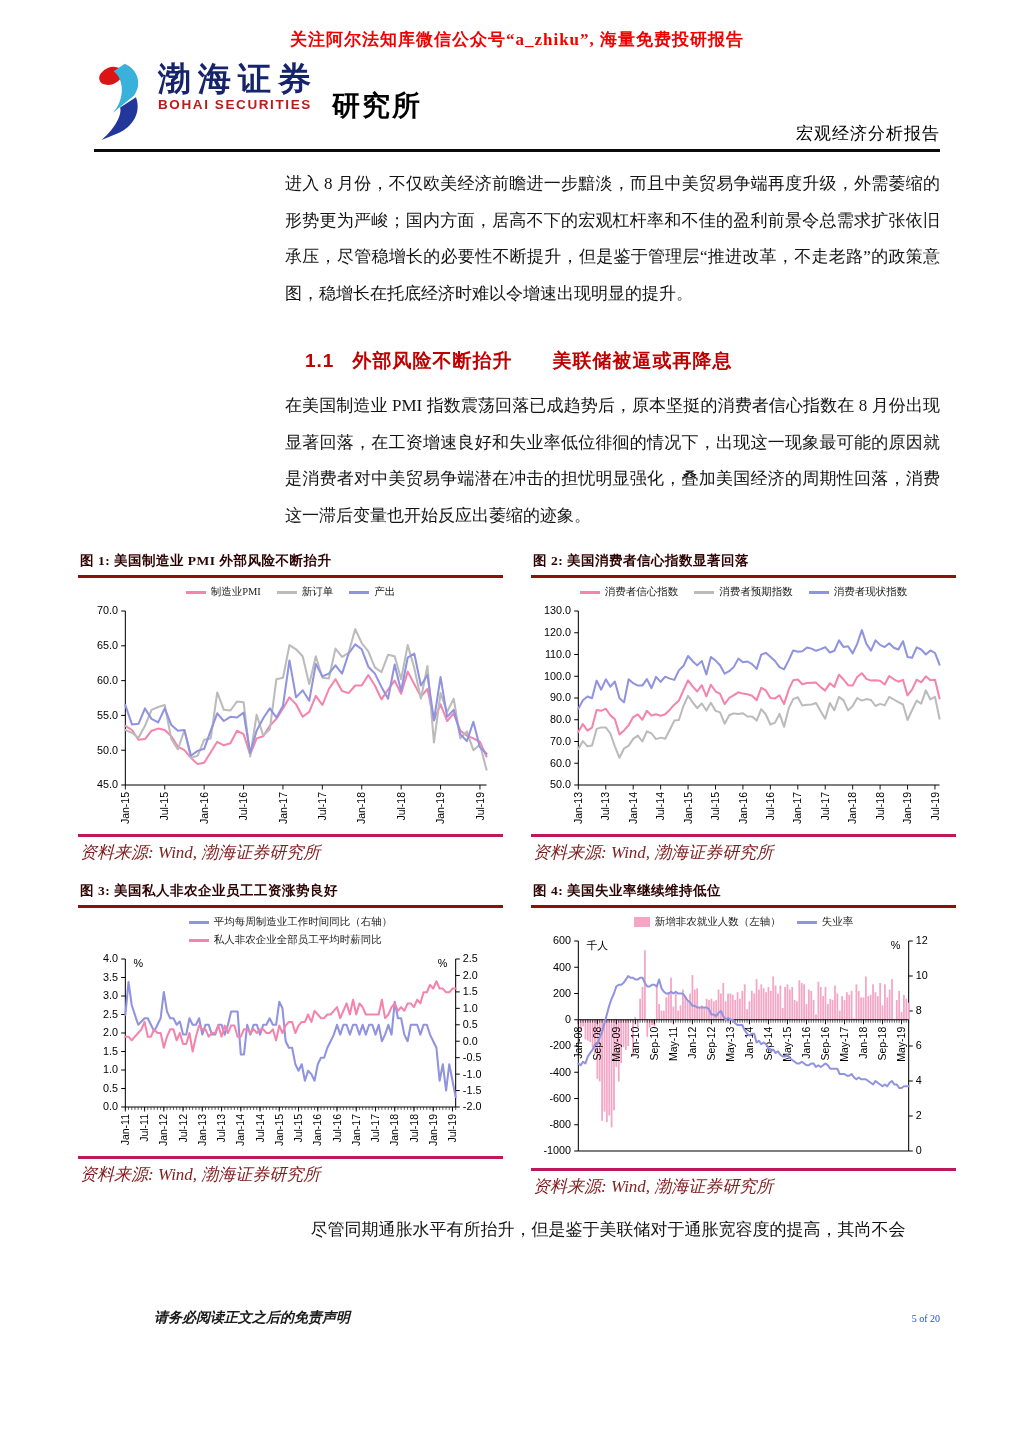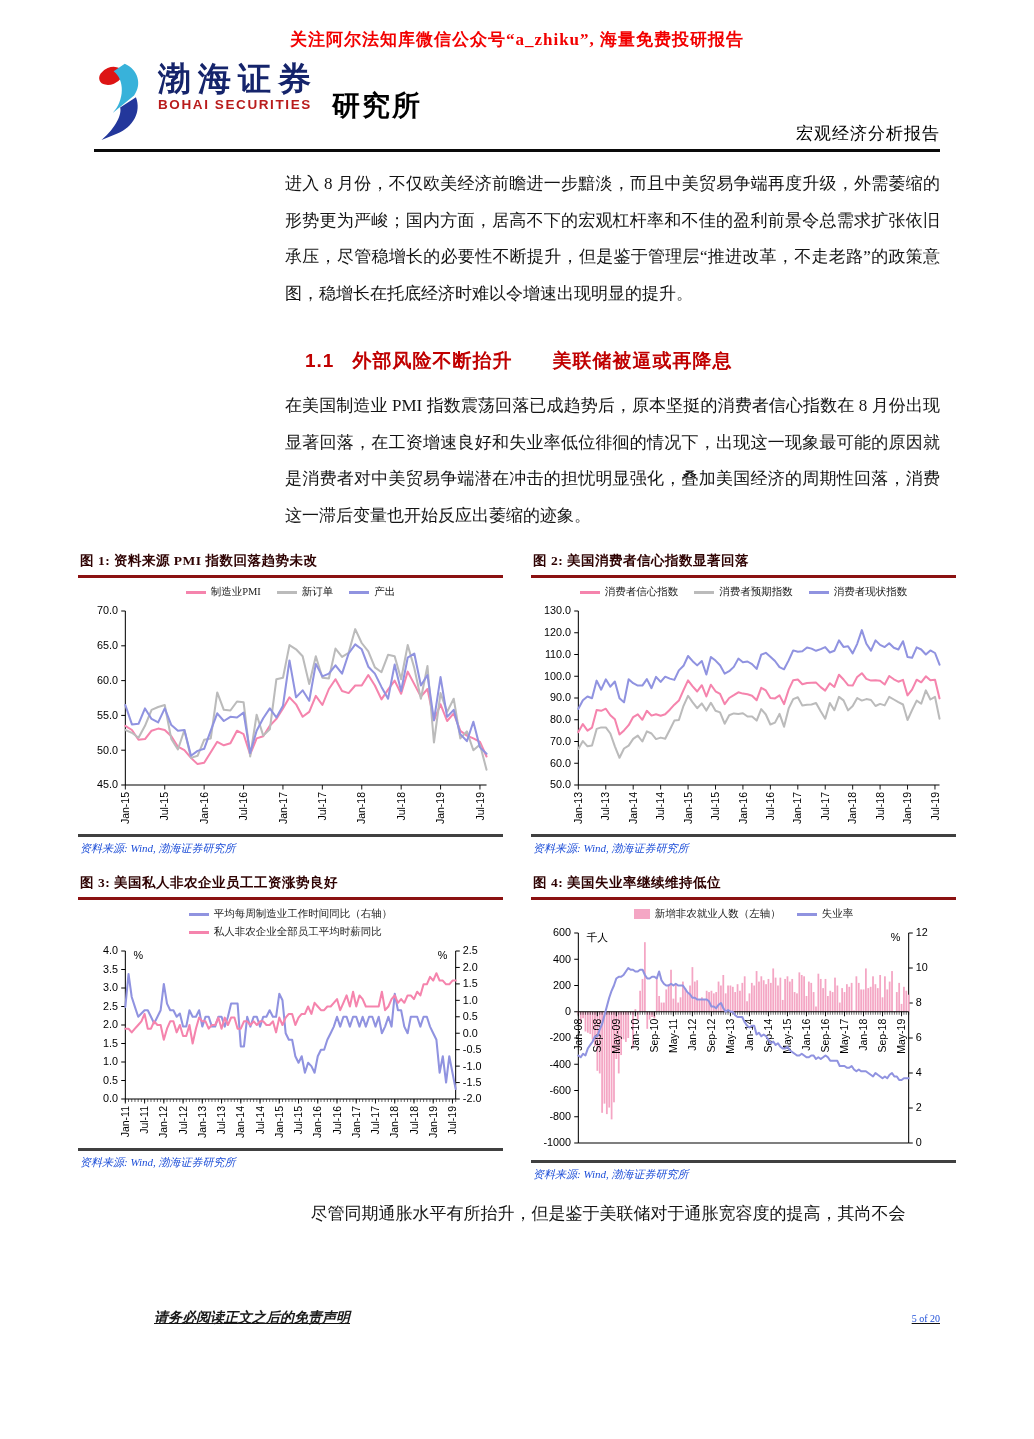--- a/index.html
+++ b/index.html
@@ -25,22 +25,22 @@
   .figures{display:grid;grid-template-columns:1fr 1fr;column-gap:28px;row-gap:18px;margin:18px -16px 0 -16px;}
   .fig{min-width:0;}
   .fig-title{font-size:13.5px;font-weight:bold;color:#2e0202;padding:0 0 5px 2px;border-bottom:3px solid #8b1111;letter-spacing:.5px;}
   .fig-legend{display:flex;justify-content:center;align-items:center;gap:16px;margin:7px 0 0 0;
               font-size:10.5px;color:#222;}
   .fig-legend.col{flex-direction:column;align-items:flex-start;gap:4px;}
   .leg-item{display:flex;align-items:center;gap:5px;white-space:nowrap;}
   .sw-line{display:inline-block;width:20px;height:3px;}
   .sw-bar{display:inline-block;width:16px;height:10px;}
   .fig-plot{display:block;width:100%;}
-  .fig-source{border-top:3px solid #404040;margin-top:3px;padding:4px 0 0 2px;font-style:italic;font-size:11px;color:#1d4ed8;}
-  .footer{position:absolute;left:94px;right:94px;bottom:112px;display:flex;justify-content:space-between;align-items:baseline;text-decoration:underline;}
+  .fig-source{border-top:3px solid #be185d;margin-top:3px;padding:4px 0 0 2px;font-style:italic;font-size:17px;color:#7f1d1d;}
+  .footer{position:absolute;left:94px;right:94px;bottom:112px;display:flex;justify-content:space-between;align-items:baseline;}
   .disclaimer{margin-left:60px;font-size:14px;font-weight:bold;font-style:italic;color:#1a1a1a;}
   .page-num{font-size:10px;color:#1d4ed8;}
   .ax{font-family:"Liberation Sans","DejaVu Sans",sans-serif;font-size:10.5px;fill:#000;}
 </style>
 </head>
 <body>
 
 <div class="page">
 
   <div class="banner">关注阿尔法知库微信公众号“a_zhiku”, 海量免费投研报告</div>
@@ -66,21 +66,21 @@
   <main class="content">
     <p class="body-par">进入 8 月份，不仅欧美经济前瞻进一步黯淡，而且中美贸易争端再度升级，外需萎缩的形势更为严峻；国内方面，居高不下的宏观杠杆率和不佳的盈利前景令总需求扩张依旧承压，尽管稳增长的必要性不断提升，但是鉴于管理层“推进改革，不走老路”的政策意图，稳增长在托底经济时难以令增速出现明显的提升。</p>
 
 
     <h2 class="sec"><span class="sec-num">1.1</span><span>外部风险不断抬升　　美联储被逼或再降息</span></h2>
 
     <p class="body-par">在美国制造业 PMI 指数震荡回落已成趋势后，原本坚挺的消费者信心指数在 8 月份出现显著回落，在工资增速良好和失业率低位徘徊的情况下，出现这一现象最可能的原因就是消费者对中美贸易争端潜在冲击的担忧明显强化，叠加美国经济的周期性回落，消费这一滞后变量也开始反应出萎缩的迹象。</p>
 
     <section class="figures">
       <figure class="fig" style="margin:0">
-        <figcaption class="fig-title">图 1:  资料来源 PMI 指数回落趋势未改</figcaption>
+        <figcaption class="fig-title">图 1:  美国制造业 PMI 外部风险不断抬升</figcaption>
         <div class="fig-legend">
             <span class="leg-item">
               <span class="sw-line" style="background: rgb(245, 132, 173);"></span>
               <span>制造业PMI</span>
             </span>
             <span class="leg-item">
               <span class="sw-line" style="background: rgb(187, 187, 187);"></span>
               <span>新订单</span>
             </span>
             <span class="leg-item">

